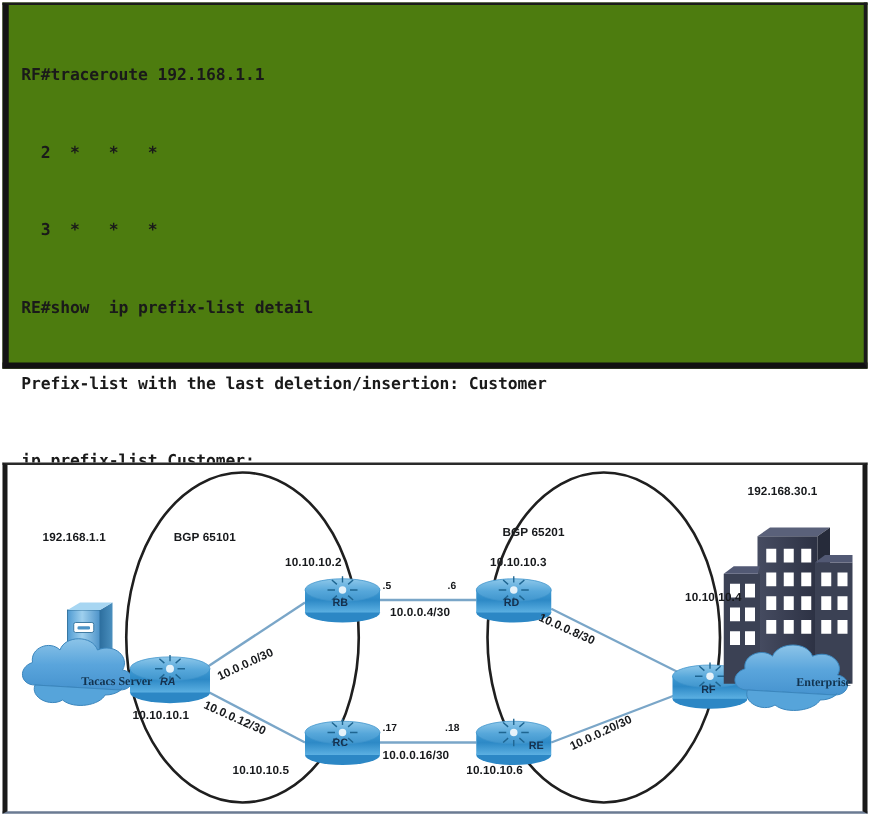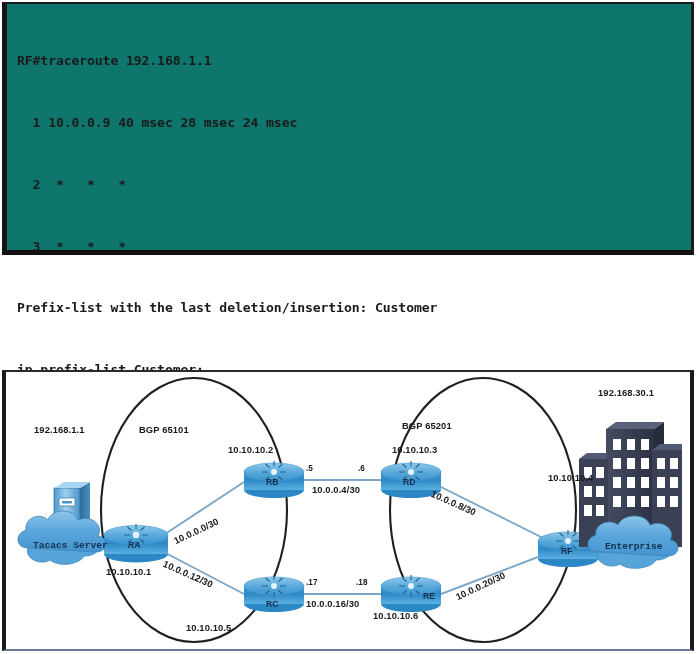--- a/index.html
+++ b/index.html
@@ -3,22 +3,22 @@
 <meta charset="utf-8">
 <style>
   html,body{margin:0;padding:0;background:#ffffff;}
   body{
     width:700px;height:654px;position:relative;overflow:hidden;
     font-family:"Liberation Sans", sans-serif;
   }
 
   
   #terminal-panel{
-    position:absolute;left:2px;top:2px;width:692px;height:253px;
-    background:#0f766e;
+    position:absolute;left:2px;top:2px;width:692px;height:293px;
+    background:#4d7c0f;
     border-left:5px solid #141414;
     border-top:2px solid #1b1b1b;
     border-right:3px solid #1b1b1b;
     border-bottom:5px solid #111111;
     box-sizing:border-box;
   }
   #terminal-lines{
     position:absolute;left:10px;top:6px;right:4px;
     font-family:"DejaVu Sans Mono","Liberation Mono",monospace;
     font-size:13.1px;
@@ -54,33 +54,33 @@
   }
   .dlabel.small{font-size:8.2px;}
   .rot-c{transform:rotate(24deg);transform-origin:left top;}
   .rot-d{transform:rotate(-25deg);transform-origin:left top;}
 
   .devlabel{
     position:absolute;font-family:"Liberation Sans",sans-serif;
     font-weight:700;font-size:8.6px;color:#15304d;white-space:nowrap;
   }
   .cloudtext{
-    position:absolute;font-family:Liberation Mono, monospace;
-    font-weight:700;font-size:9.6px;color:#12334f;white-space:nowrap;
+    position:absolute;font-family:Liberation Serif, serif;
+    font-weight:700;font-size:9.6px;color:#12334f;white-space:nowrap;margin-left:32px;
   }
 </style>
 </head>
 <body>
 
 <div id="terminal-panel">
   <div id="terminal-lines">
     <div class="tline">RF#traceroute 192.168.1.1</div>
-    <div class="tline">  1 10.0.0.9 40 msec 28 msec 24 msec</div>
     <div class="tline">  2  *   *   *</div>
     <div class="tline">  3  *   *   *</div>
+    <div class="tline">RE#show  ip prefix-list detail</div>
     <div class="tline">Prefix-list with the last deletion/insertion: Customer</div>
     <div class="tline">ip prefix-list Customer:</div>
     <div class="tline">   count: 2, range entries: 1, sequences: 5 - 10, refcount: 3</div>
     <div class="tline">   seq 5 deny 192.168.1.1/32 (hit count: 5, refcount: 1)</div>
     <div class="tline">   seq 10 permit 0.0.0.0/0 le 32 (hit count: 26, refcount: 1)</div>
     
     
     
     
     
@@ -271,28 +271,28 @@
   </svg>
 
   <div class="cloudtext" style="left:27px;top:168px;">Tacacs Server</div>
   <div class="dlabel" style="left:28px;top:52px;">192.168.1.1</div>
 
   <div class="dlabel" style="left:133px;top:52px;">BGP 65101</div>
   <div class="dlabel" style="left:396px;top:48px;">BGP 65201</div>
 
   <div class="devlabel" style="left:122px;top:168px;font-style:italic;">RA</div>
   <div class="devlabel" style="left:260px;top:105px;">RB</div>
-  <div class="devlabel" style="left:260px;top:227px;">RC</div>
+  <div class="devlabel" style="left:260px;top:217px;">RC</div>
   <div class="devlabel" style="left:397px;top:105px;">RD</div>
   <div class="devlabel" style="left:397px;top:219px;margin-left:20px;">RE</div>
   <div class="devlabel" style="left:555px;top:174px;">RF</div>
 
   <div class="dlabel" style="left:100px;top:194px;">10.10.10.1</div>
   <div class="dlabel" style="left:222px;top:72px;">10.10.10.2</div>
-  <div class="dlabel" style="left:180px;top:250px;">10.10.10.5</div>
+  <div class="dlabel" style="left:180px;top:238px;">10.10.10.5</div>
   <div class="dlabel" style="left:386px;top:72px;">10.10.10.3</div>
   <div class="dlabel" style="left:367px;top:238px;">10.10.10.6</div>
   <div class="dlabel" style="left:498px;top:100px;margin-left:44px;">10.10.10.4</div>
 
   <div class="dlabel rot-d" style="left:166px;top:164px;">10.0.0.0/30</div>
   <div class="dlabel rot-c" style="left:160px;top:186px;">10.0.0.12/30</div>
   <div class="dlabel" style="left:306px;top:112px;">10.0.0.4/30</div>
   <div class="dlabel" style="left:300px;top:226px;">10.0.0.16/30</div>
   <div class="dlabel rot-c" style="left:428px;top:116px;">10.0.0.8/30</div>
   <div class="dlabel rot-d" style="left:448px;top:220px;">10.0.0.20/30</div>

